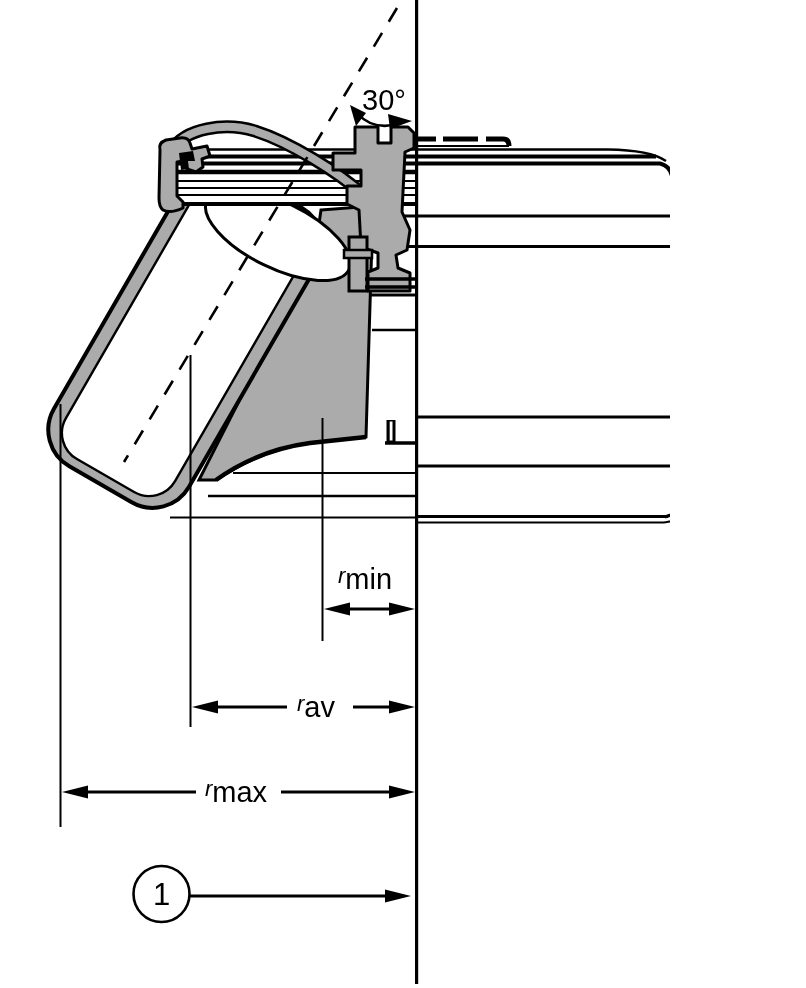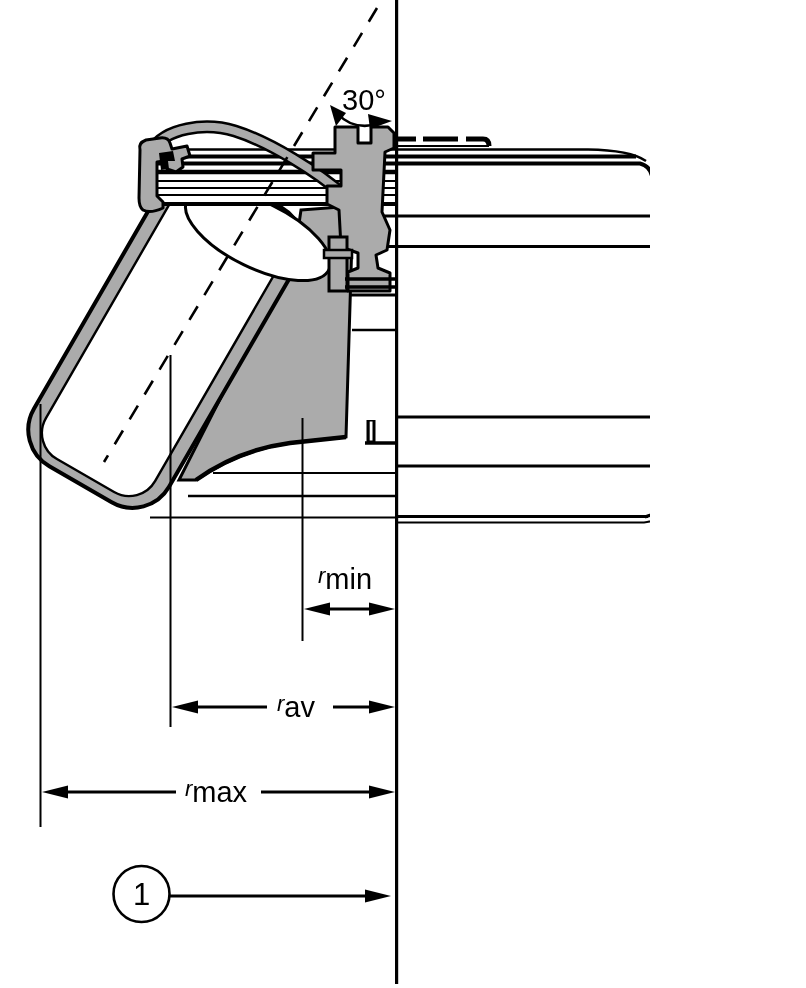--- a/index.html
+++ b/index.html
@@ -1,16 +1,16 @@
 <!DOCTYPE html>
 <html><head>
 <meta charset="utf-8">
 <style>
   html,body{margin:0;padding:0;background:#fff;}
-  .canvas{position:relative;width:650px;height:988px;background:#fff;overflow:hidden;}
+  .canvas{position:relative;width:650px;height:988px;background:#fff;overflow:hidden;margin-left:20px;}
   svg{display:block;}
   text{font-family:"Liberation Sans","DejaVu Sans",sans-serif;fill:#000;}
   .dim-label{font-size:29px;}
   .dim-r{font-style:italic;font-size:22px;}
   .angle-label{font-size:29px;}
   .callout-num{font-size:31px;}
 </style>
 </head>
 <body>
 

